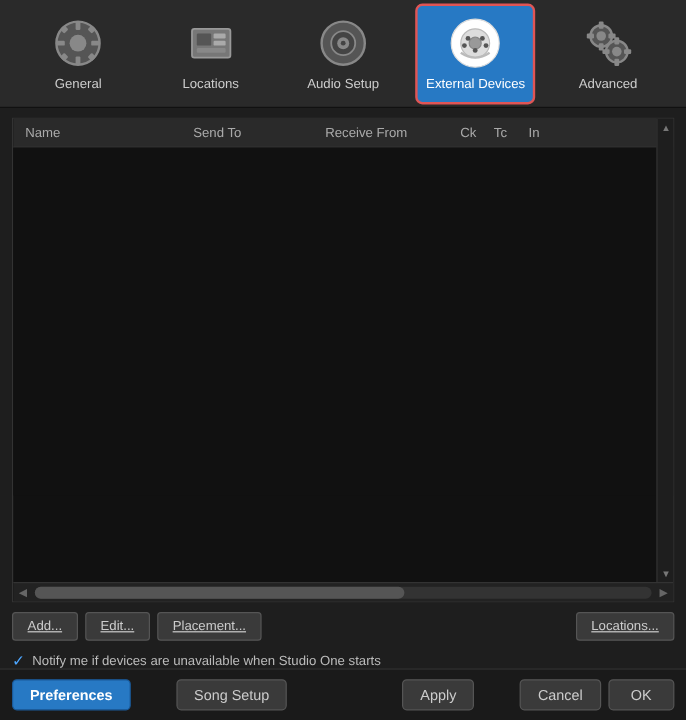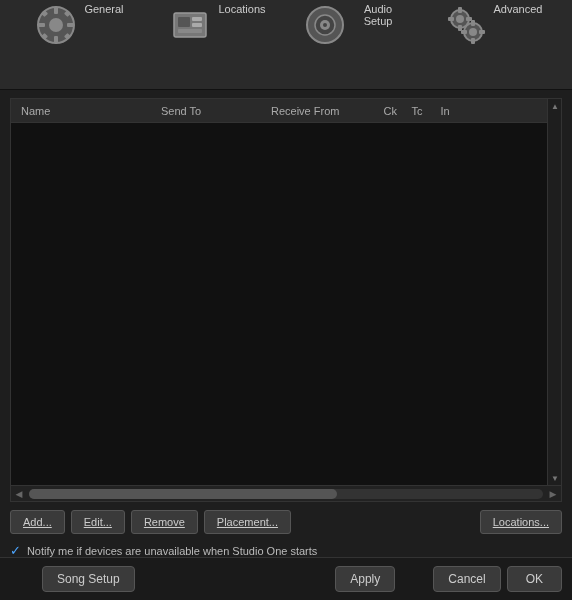--- a/index.html
+++ b/index.html
@@ -19,22 +19,22 @@
       background: #2a2a2a;
       border-bottom: 1px solid #111;
       height: 90px;
       align-items: center;
       justify-content: space-around;
       padding: 0 10px;
     }
 
     .nav-item {
       display: flex;
-      flex-direction: row;
-      align-items: flex-start;
+      flex-direction: column;
+      align-items: center;
       justify-content: center;
       width: 100px;
       height: 84px;
       border-radius: 6px;
       cursor: pointer;
       color: #ccc;
       gap: 6px;
     }
 
     .nav-item.active {
@@ -319,20 +319,39 @@
       <svg width="40" height="40" viewBox="0 0 40 40">
         <circle cx="20" cy="20" r="18" fill="#555" stroke="#888" stroke-width="2"></circle>
         <circle cx="20" cy="20" r="10" fill="#444" stroke="#888" stroke-width="1.5"></circle>
         <circle cx="20" cy="20" r="5" fill="#888"></circle>
         <circle cx="20" cy="20" r="2" fill="#444"></circle>
       </svg>
     </div>
     <span class="nav-label">Audio Setup</span>
   </div>
 
+  <div class="nav-item active">
+    <div class="nav-icon">
+      <svg width="44" height="44" viewBox="0 0 44 44">
+        <circle cx="22" cy="22" r="20" fill="white" stroke="#ddd" stroke-width="1"></circle>
+
+        <circle cx="22" cy="22" r="12" fill="#ddd" stroke="#bbb" stroke-width="1"></circle>
+        <circle cx="22" cy="22" r="5" fill="#999" stroke="#888" stroke-width="1"></circle>
+
+        <circle cx="16" cy="18" r="2" fill="#555"></circle>
+        <circle cx="28" cy="18" r="2" fill="#555"></circle>
+        <circle cx="13" cy="24" r="2" fill="#555"></circle>
+        <circle cx="31" cy="24" r="2" fill="#555"></circle>
+        <circle cx="22" cy="28" r="2" fill="#555"></circle>
+
+        <path d="M10 30 Q22 38 34 30" fill="none" stroke="#bbb" stroke-width="2"></path>
+      </svg>
+    </div>
+    <span class="nav-label">External Devices</span>
+  </div>
 
   <div class="nav-item">
     <div class="nav-icon">
       <svg width="40" height="40" viewBox="0 0 40 40">
 
         <g>
           <circle cx="14" cy="14" r="9" fill="#555" stroke="#888" stroke-width="2"></circle>
           <circle cx="14" cy="14" r="4" fill="#888"></circle>
           <rect x="12" y="2" width="4" height="6" rx="1" fill="#888"></rect>
           <rect x="12" y="20" width="4" height="6" rx="1" fill="#888"></rect>
@@ -376,28 +395,28 @@
     <div class="scroll-track">
       <div class="scroll-thumb"></div>
     </div>
     <div class="scroll-right-arrow">▶</div>
   </div>
 </div>
 
 <div class="buttons-row">
   <button class="btn">Add...</button>
   <button class="btn">Edit...</button>
-  <button class="btn">Remove</button>
   <button class="btn">Placement...</button>
   <button class="btn btn-reconnect">Locations...</button>
 </div>
 
 <div class="checkbox-row">
   <span class="checkbox-mark">✓</span>
   <span>Notify me if devices are unavailable when Studio One starts</span>
 </div>
 
 <div class="bottom-bar">
+  <button class="btn-blue">Preferences</button>
   <button class="btn-gray">Song Setup</button>
   <button class="btn-gray btn-apply">Apply</button>
   <button class="btn-gray">Cancel</button>
   <button class="btn-ok">OK</button>
 </div>
 
 </body></html>

